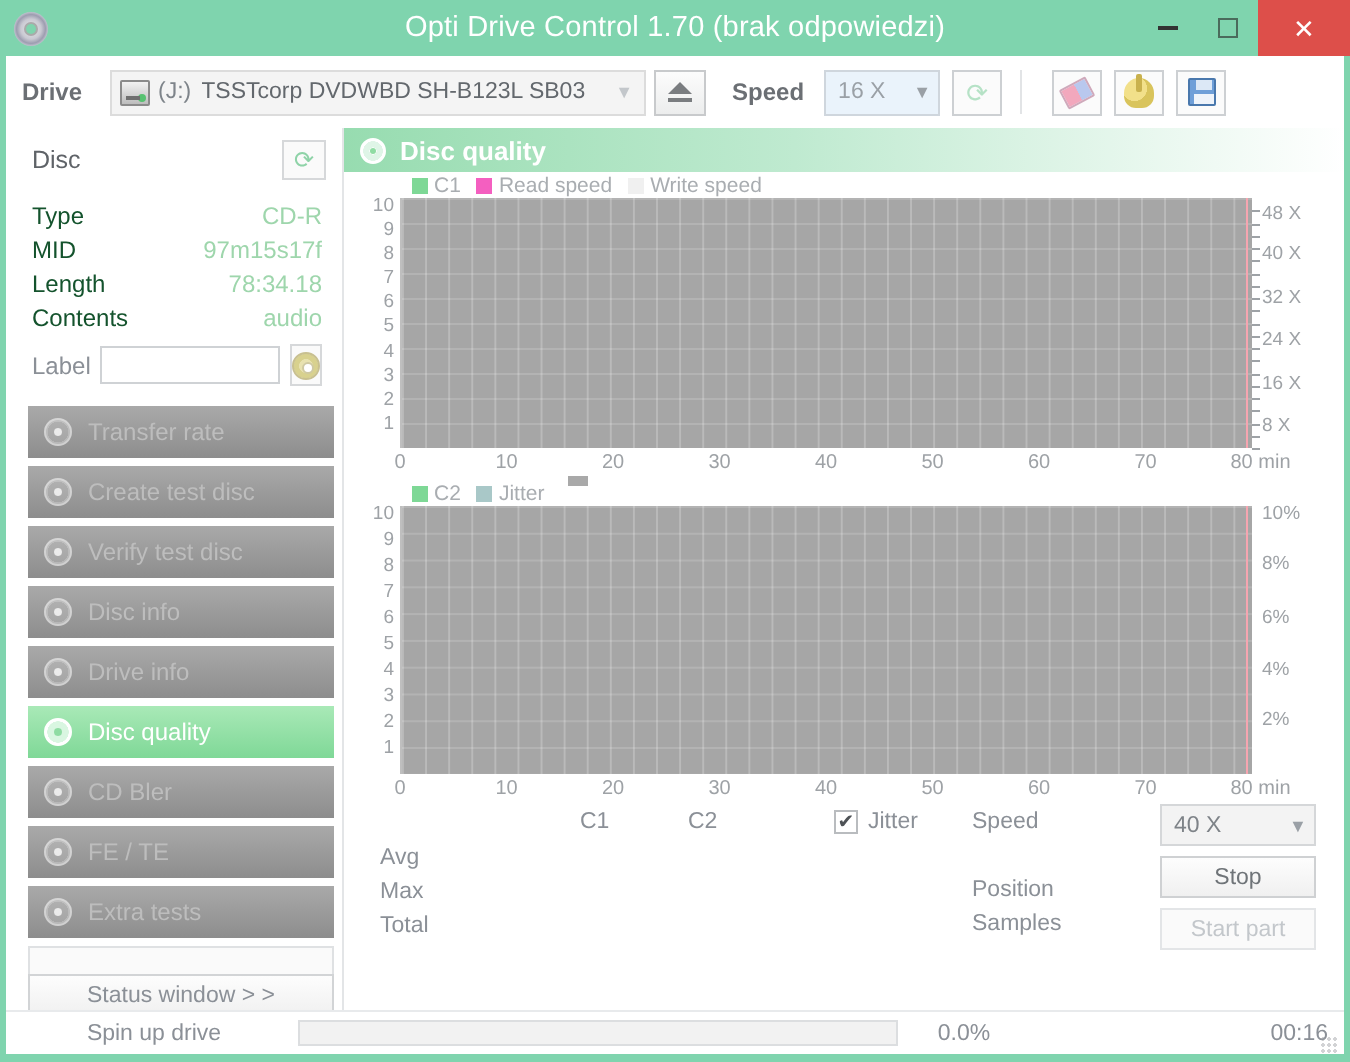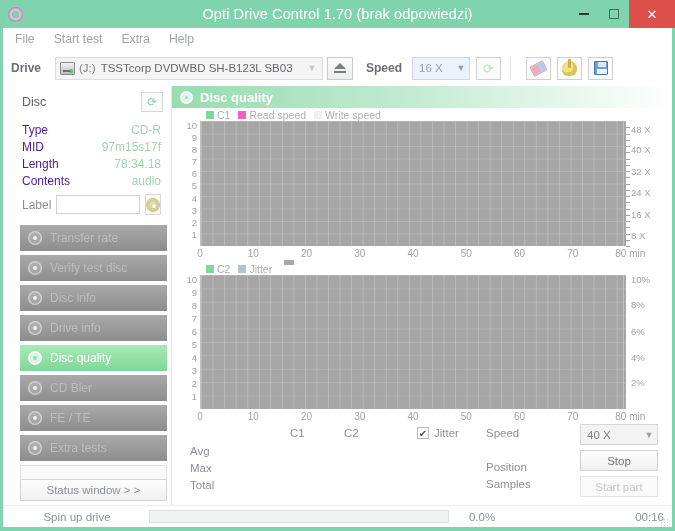--- a/index.html
+++ b/index.html
@@ -151,40 +151,40 @@
     display: flex;
     background: #ffffff;
     margin: 0 3px;
     min-height: 0;
   }
   
   .left-panel {
     width: 168px; flex: 0 0 168px;
     background: #ffffff;
     display: flex; flex-direction: column;
-    padding: 4px 0 0 7px;
+    padding: 4px 0 0 1px;
     border-right: 0;
   }
   .disc-head {
     display:flex; align-items:center; justify-content:space-between;
     padding: 2px 8px 3px 12px;
   }
   .disc-head-title { font-size: 12.5px; color:#5f6368; }
   .disc-refresh-btn {
     width: 22px; height: 20px; border:1px solid #d6d8da; background:#fafafa;
     display:flex;align-items:center;justify-content:center;
     font-size: 12px; color:#8fd3a8;
   }
   .disc-sep { height:1px; background:#e6e8ea; margin: 2px 10px 5px 12px; }
   .disc-rows { padding: 0 10px 0 12px; }
   .disc-row {
     display:flex; justify-content:space-between; align-items:baseline;
     font-size: 12px; line-height: 17px;
   }
-  .disc-key { color: #4c1d95; }
+  .disc-key { color: #14532d; }
   .disc-val { color: #9ed6ac; }
   .label-row {
     display:flex; align-items:center; gap:5px;
     padding: 4px 10px 0 12px;
   }
   .label-key { color:#8b9097; font-size:12px; }
   .label-input {
     flex: 1 1 auto; height: 19px;
     border: 1px solid #cfd2d5; background:#fff;
     font-size: 11px; color:#555; padding: 0 3px;
@@ -379,26 +379,20 @@
       <div class="win-btn min">
           <span></span>
         </div>
       <div class="win-btn max">
           <span></span>
         </div>
       <div class="win-btn close"></div>
     </div>
   </div>
 
-  <div class="menubar">
-    <div class="menu-item">File</div>
-    <div class="menu-item">Start test</div>
-    <div class="menu-item">Extra</div>
-    <div class="menu-item">Help</div>
-  </div>
 
   <div class="toolbar">
     <div class="tb-label">Drive</div>
     <div class="drive-combo">
       <span class="drive-ic"></span>
       <span class="drive-letter">(J:)</span>
       <span class="drive-name">TSSTcorp DVDWBD SH-B123L SB03</span>
       <span class="combo-arrow">▼</span>
     </div>
     <div class="eject-btn">
@@ -460,20 +454,24 @@
         <input class="label-input" type="text" value="" style="">
         <span class="label-disc-btn">
           <span class="mini-disc"></span>
         </span>
       </div>
 
       <div class="nav">
         <div class="nav-btn">
           <span class="nav-ic"></span>
           <span>Transfer rate</span>
+        </div>
+        <div class="nav-btn">
+          <span class="nav-ic"></span>
+          <span>Create test disc</span>
         </div>
         <div class="nav-btn">
           <span class="nav-ic"></span>
           <span>Verify test disc</span>
         </div>
         <div class="nav-btn">
           <span class="nav-ic"></span>
           <span>Disc info</span>
         </div>
         <div class="nav-btn">

